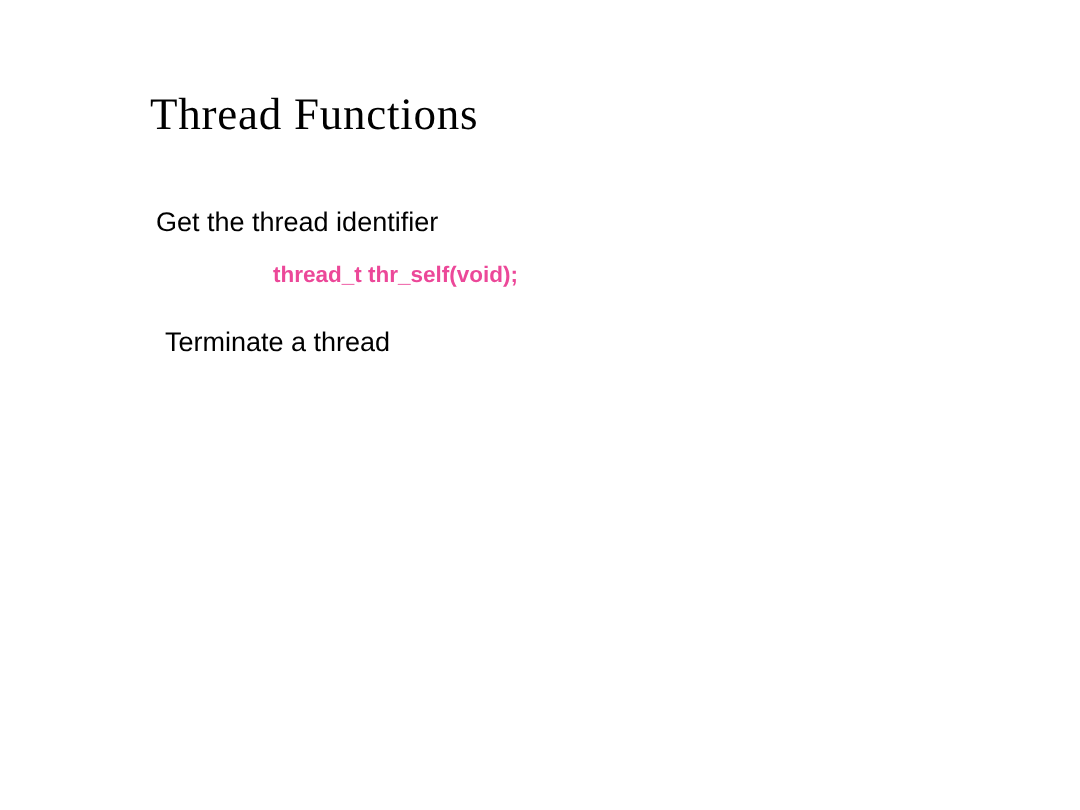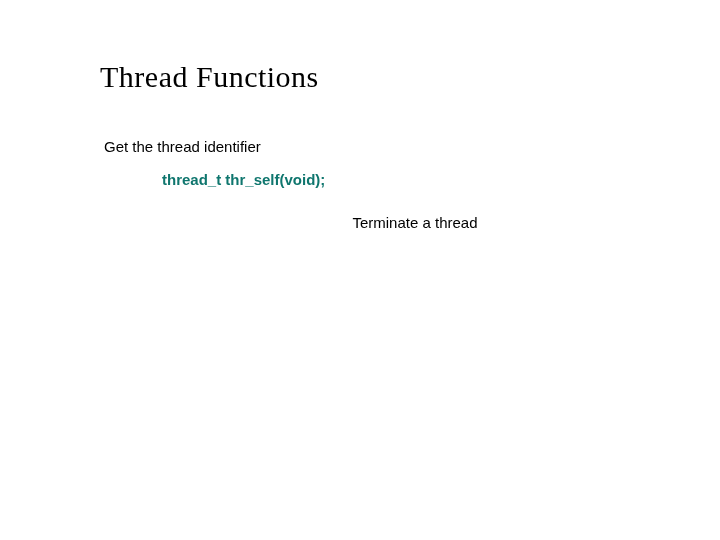--- a/index.html
+++ b/index.html
@@ -19,31 +19,31 @@
     padding: 60px 0 0 100px;
   }
   .title {
     font-size: 30px;
     font-weight: normal;
     margin: 0 0 44px 0;
     letter-spacing: 0.5px;
   }
   .desc {
     font-family: Verdana, Geneva, sans-serif;
-    font-size: 15px;
+    font-size: 18px;
     margin: 0 0 16px 4px;
   }
   .code {
     font-family: Verdana, Geneva, sans-serif;
     font-size: 15px;
     font-weight: bold;
-    color: #0f766e;
-    margin: 0 0 26px 62px;
+    color: #ec4899;
+    margin: 0 0 26px 82px;
   }
-  .desc.indent-1 { margin-left: 10px; text-align: center; }
+  .desc.indent-1 { margin-left: 10px; }
 </style>
 </head>
 <body>
 
 <div class="slide">
   <h1 class="title">Thread Functions</h1>
 
   <p class="desc">Get the thread identifier</p>
   <p class="code">thread_t thr_self(void);</p>
 

